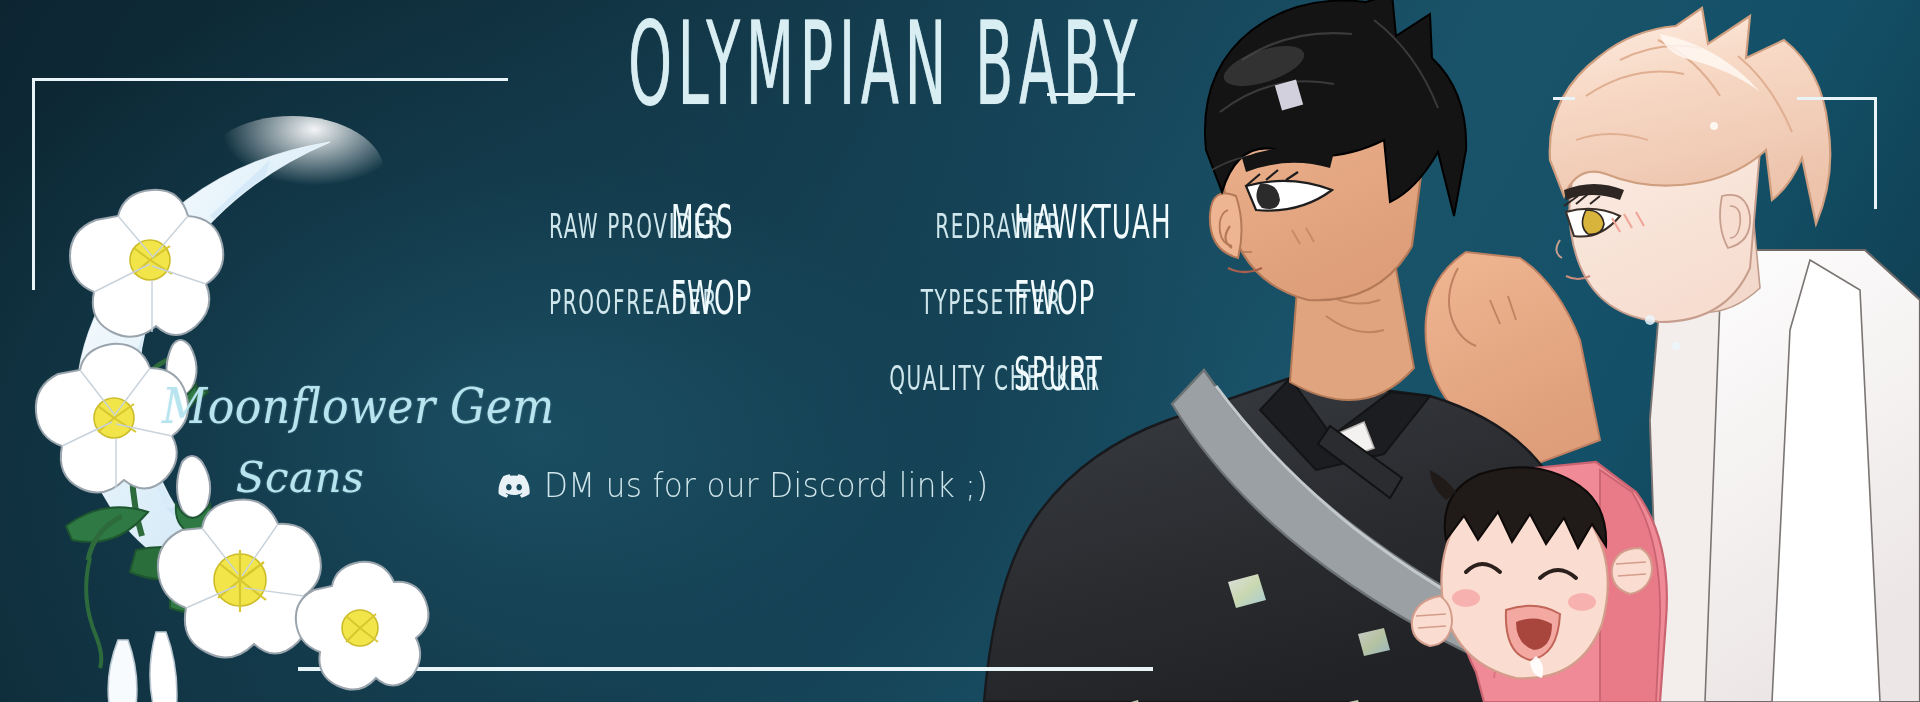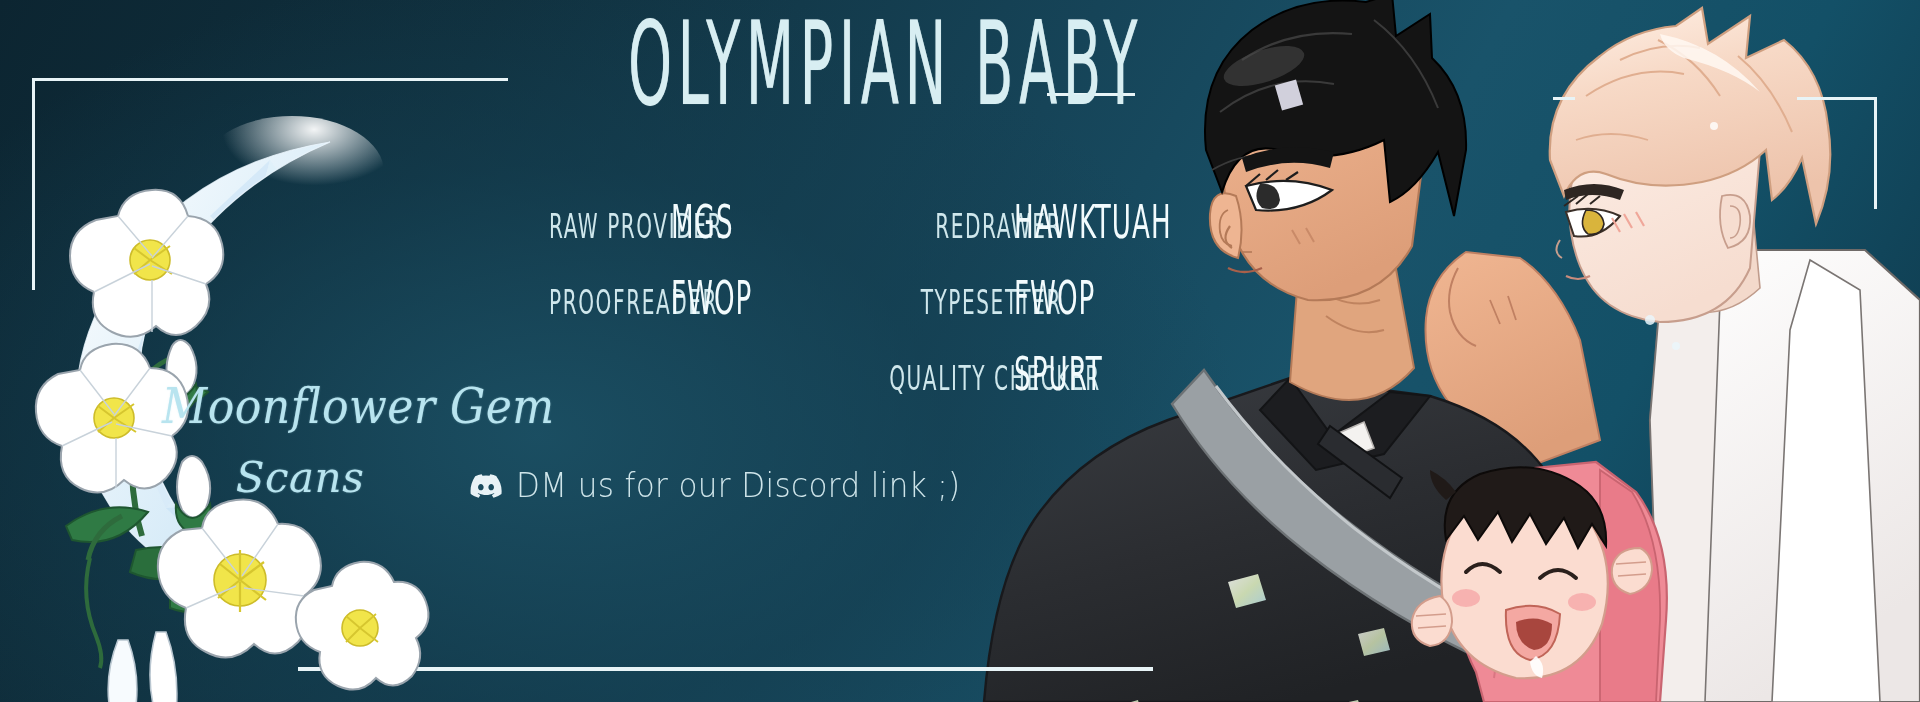--- a/index.html
+++ b/index.html
@@ -85,21 +85,21 @@
     flex: 0 0 auto;
   }
   #credit-col-left .credit-label  { width: 225px; }
   #credit-col-left .credit-value  { margin-left: -40px; }
   #credit-col-right .credit-label { width: 240px; }
   #credit-col-right .credit-value { margin-left: -48px; }
 
   
   #discord-line {
     position: absolute;
-    left: 470px; top: 466px;
+    left: 498px; top: 466px;
     display: flex;
     align-items: center;
     gap: 14px;
   }
   #discord-icon { width: 32px; height: 24px; display: block; }
   #discord-text {
     color: #cfe5ea;
     font-family: "DejaVu Sans", sans-serif;
     font-size: 33px;
     font-weight: 300;

